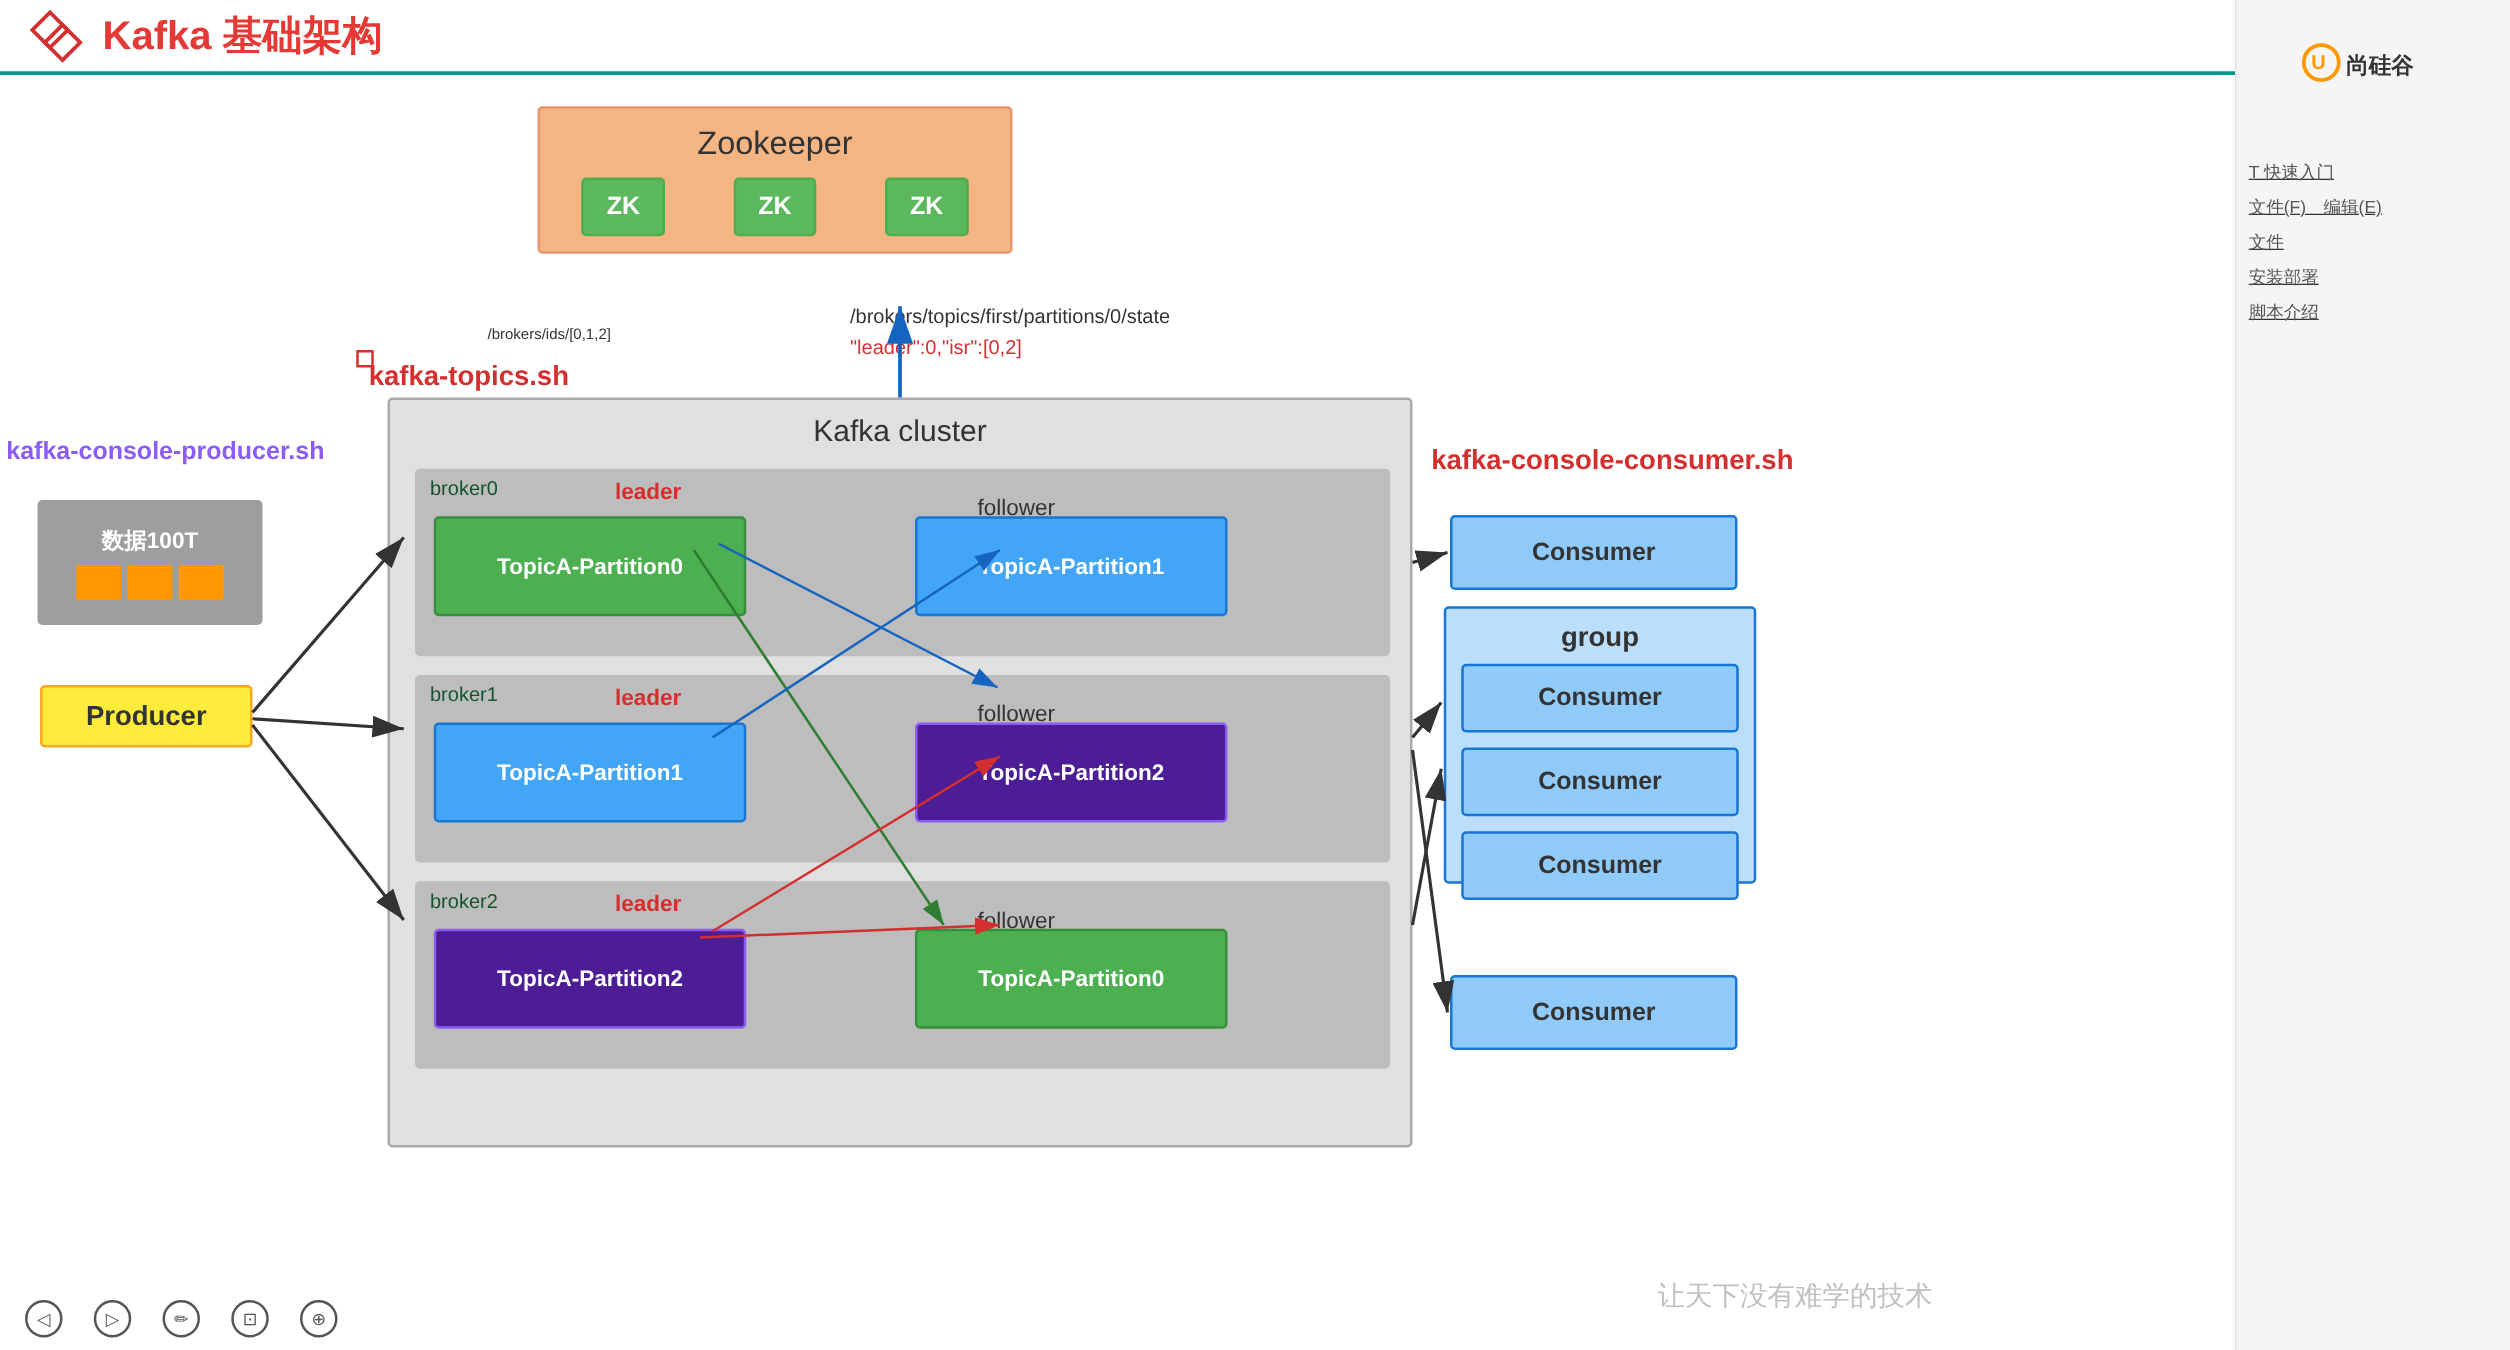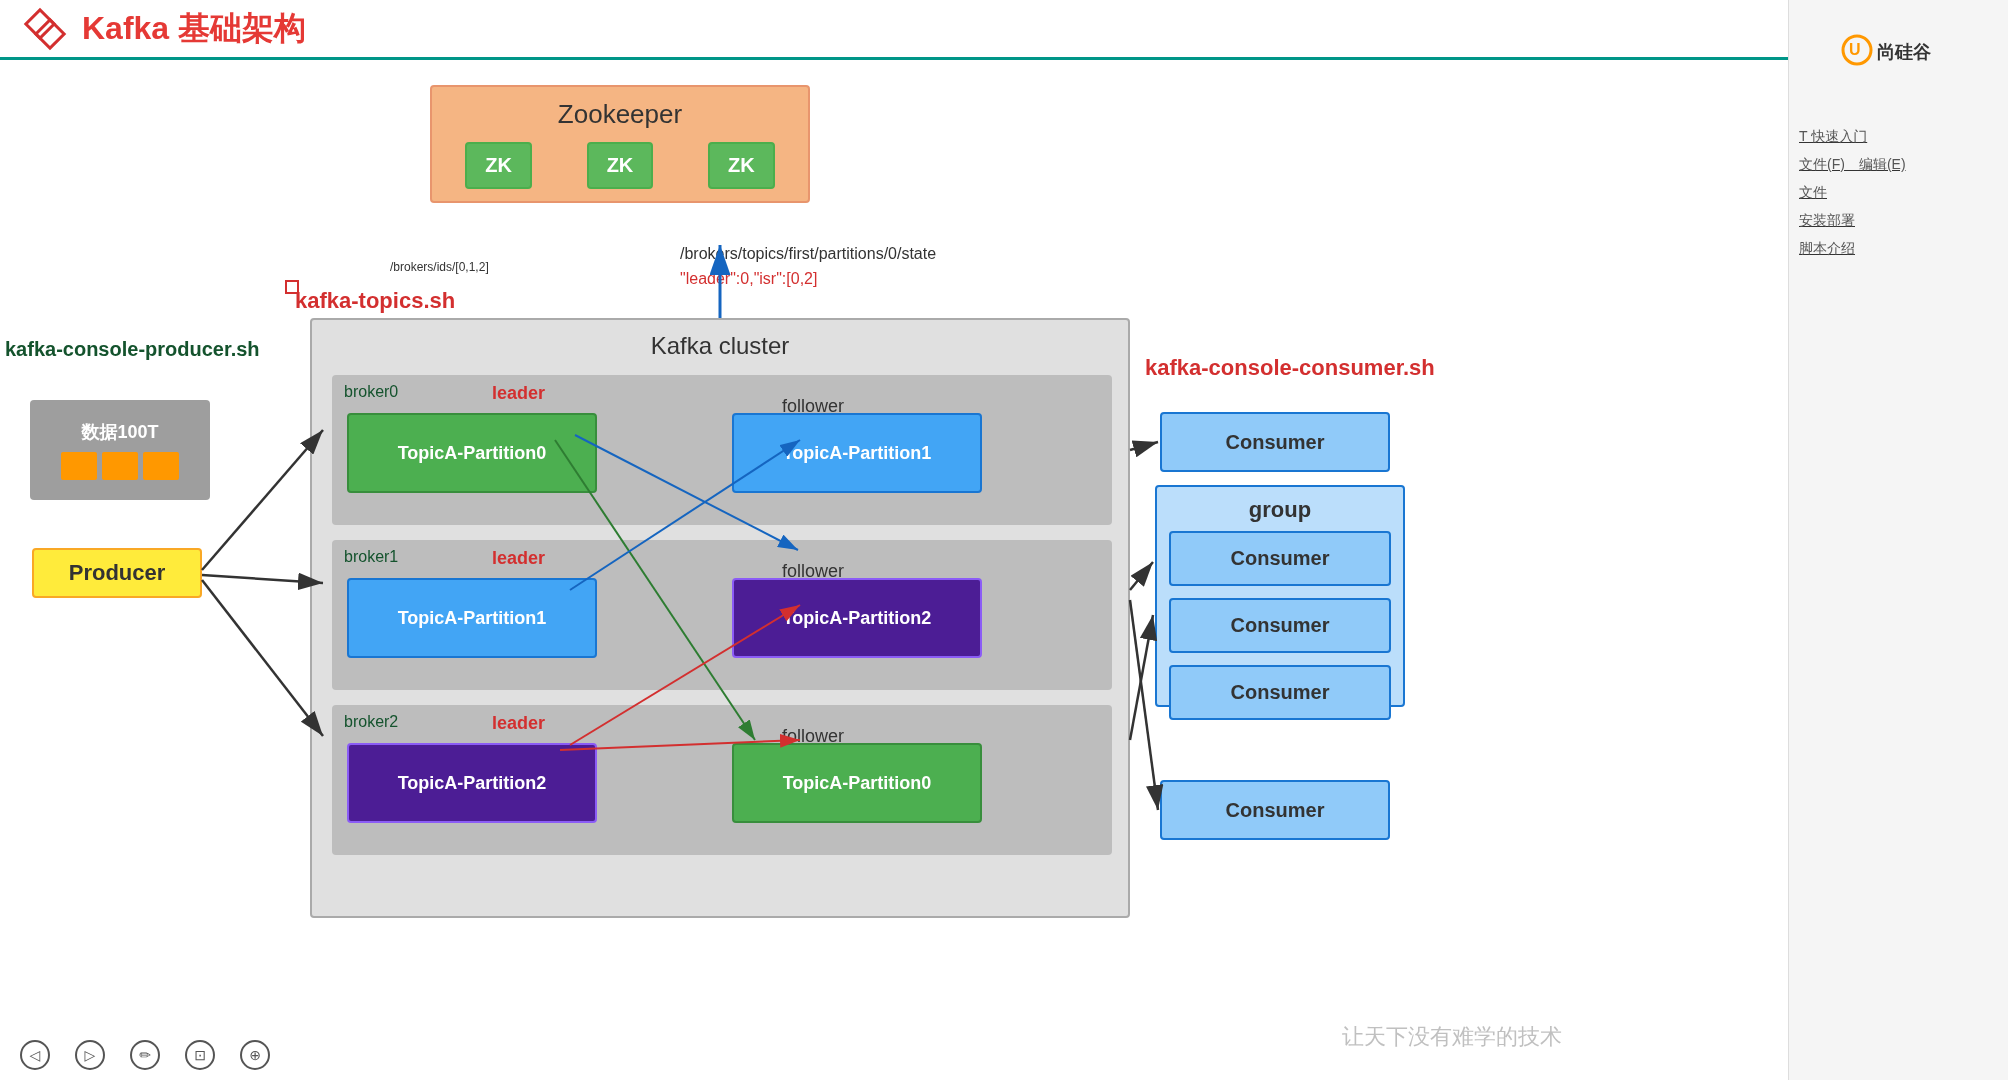--- a/index.html
+++ b/index.html
@@ -225,25 +225,25 @@
       left: 400px;
       width: 250px;
     }
     .green-bg { background: #4caf50; border: 2px solid #388e3c; }
     .blue-bg { background: #42a5f5; border: 2px solid #1976d2; }
     .orange-bg { background: #4c1d95; border: 2px solid #8b5cf6; }
 
     
     #producer-label {
       position: absolute;
-      top: 278px;
+      top: 290px;
       left: 5px;
       font-size: 20px;
       font-weight: bold;
-      color: #14532d;
+      color: #8b5cf6;
       white-space: nowrap;
     }
 
     
     #data-box {
       position: absolute;
       top: 340px;
       left: 30px;
       width: 180px;
       height: 100px;
@@ -363,21 +363,21 @@
       top: 720px;
       left: 1160px;
       width: 230px;
       height: 60px;
     }
 
     
     #watermark {
       position: absolute;
       bottom: 28px;
-      right: 228px;
+      right: 244px;
       font-size: 22px;
       color: rgba(150,150,150,0.6);
     }
 
     
     #bottom-nav {
       position: absolute;
       bottom: 0; left: 0;
       width: 1790px;
       height: 50px;

